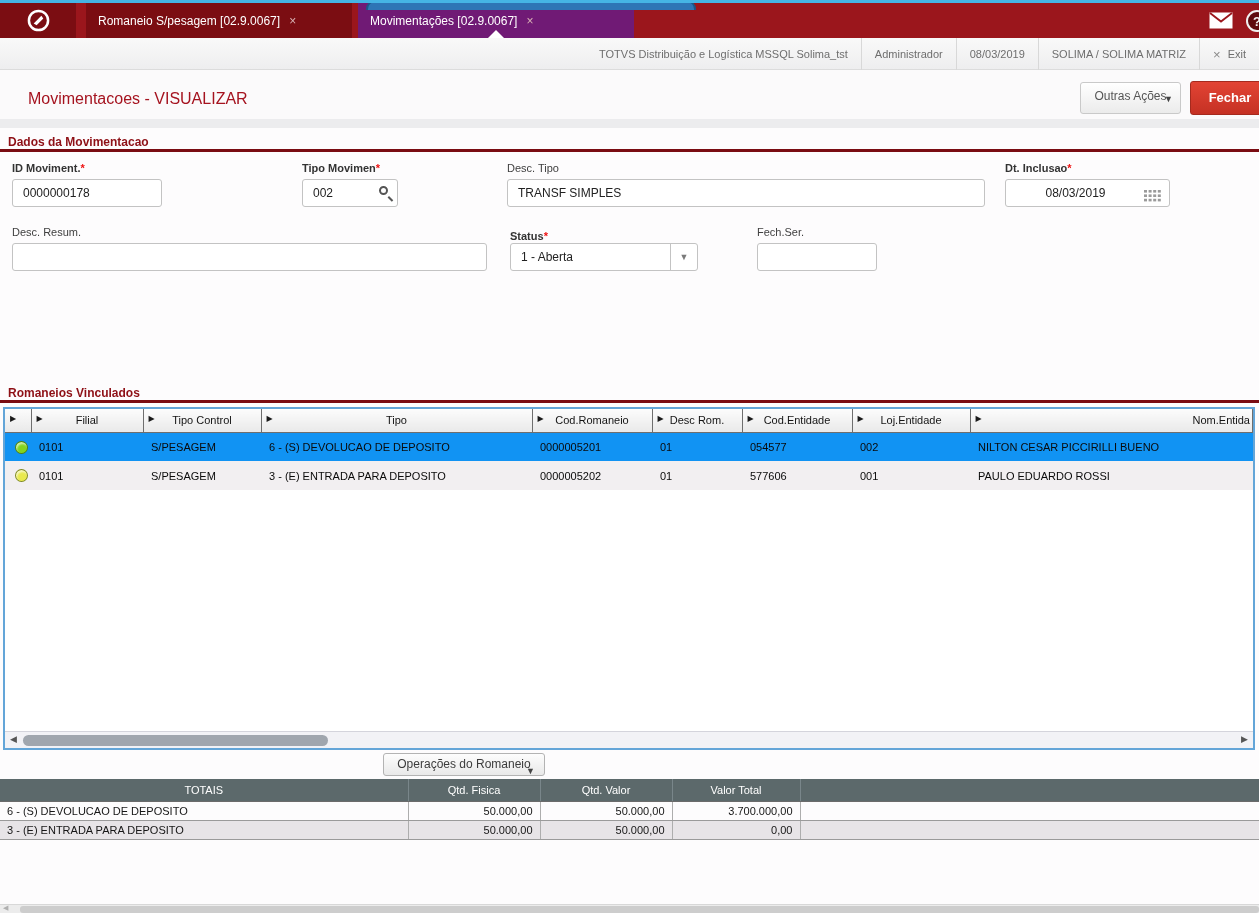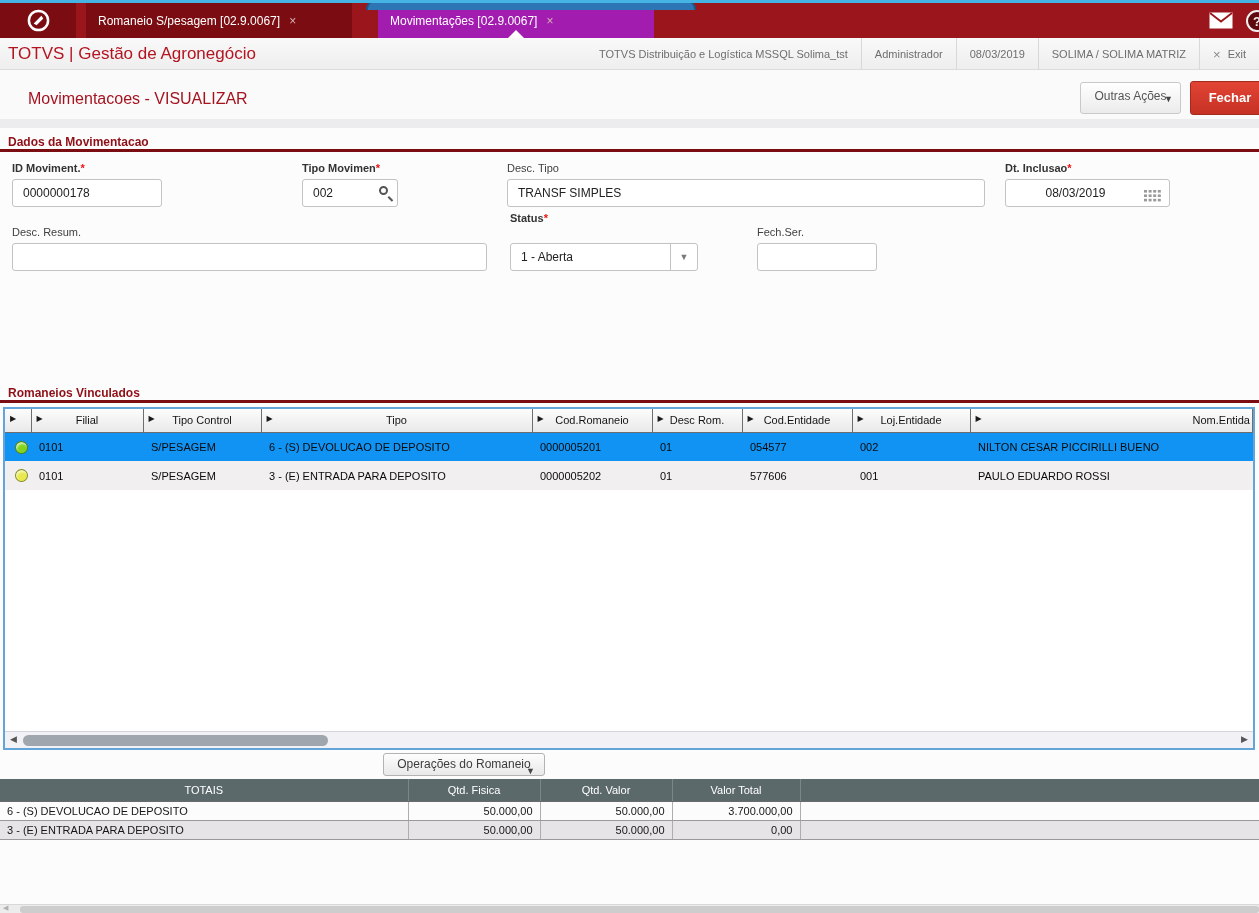--- a/index.html
+++ b/index.html
@@ -14,21 +14,21 @@
   .browser-tab-arc { position:absolute; top:0; left:366px; width:330px; height:10px;
     background:#2e75b5; border:2px solid #1c5687; border-bottom:none; border-radius:9px 9px 0 0; z-index:5; }
 
   
   .tabbar { position:absolute; top:3px; left:0; width:100%; height:35px; background:#9b161c; z-index:4; }
   .logo-block { position:absolute; left:0; top:0; width:76px; height:35px; background:#7b0d12;
     display:flex; align-items:center; justify-content:center; }
   .tab { position:absolute; top:0; height:35px; color:#fff; font-size:12px;
     display:flex; align-items:center; gap:9px; padding:0 12px; cursor:default; }
   .tab-1 { left:86px; width:266px; background:#7b0d12; }
-  .tab-2 { left:358px; width:276px; background:#a21caf;margin-left:20px; }
+  .tab-2 { left:358px; width:276px; background:#701a75; }
   .tab .tab-close { color:#d9b3b5; font-size:12px; line-height:1; }
   .tab-caret { position:absolute; bottom:0; left:50%; margin-left:-8px; width:0; height:0;
     border-left:8px solid transparent; border-right:8px solid transparent; border-bottom:8px solid #fff; }
   .mail-icon { position:absolute; right:26px; top:9px; }
   .help-icon { position:absolute; right:-9px; top:7px; width:22px; height:22px; border-radius:50%;
     background:#5e0a0e; border:2px solid #f0f0f0; color:#f0f0f0; font-size:13px; font-weight:bold;
     display:flex; align-items:center; justify-content:center; }
 
   
   .appheader { position:absolute; top:38px; left:0; width:100%; height:32px;
@@ -140,21 +140,20 @@
     <span class="mail-icon">
       <svg width="24" height="17" viewBox="0 0 24 17">
         <rect x="0.5" y="0.5" width="23" height="16" fill="#ffffff"></rect>
         <path d="M1 1 L12 9.5 L23 1" fill="none" stroke="#9b161c" stroke-width="1.8"></path>
       </svg>
     </span>
     <span class="help-icon">?</span>
   </div>
 
   <div class="appheader">
-    <span class="brand">TOTVS | Gestão de Agronegócio</span>
     <div class="header-info">
       <span class="hitem">TOTVS Distribuição e Logística MSSQL Solima_tst</span>
       <span class="hitem">Administrador</span>
       <span class="hitem">08/03/2019</span>
       <span class="hitem">SOLIMA / SOLIMA MATRIZ</span>
       <span class="hitem">
         <span class="exit-x">×</span>
         <span>Exit</span>
       </span>
     </div>
@@ -209,21 +208,21 @@
             <rect x="9.2" y="8.8" width="3" height="2.6"></rect>
             <rect x="13.8" y="8.8" width="3" height="2.6"></rect>
         </g>
       </svg>
     </span>
   </div>
 
   <div class="flabel" style="left:12px; top:226px;">Desc. Resum.</div>
   <div class="finput" style="left:12px; top:243px; width:475px;"></div>
 
-  <div class="flabel bold" style="left:510px; top:212px;">
+  <div class="flabel bold" style="left:510px; top:230px;">
     <span>Status</span><span class="req">*</span>
   </div>
   <div class="finput" style="left:510px; top:243px; width:188px; padding-right:30px;">
     <span>1 - Aberta</span>
     <span class="combo-arrow">▼</span>
   </div>
 
   <div class="flabel" style="left:757px; top:226px;">Fech.Ser.</div>
   <div class="finput" style="left:757px; top:243px; width:120px;"></div>
 

